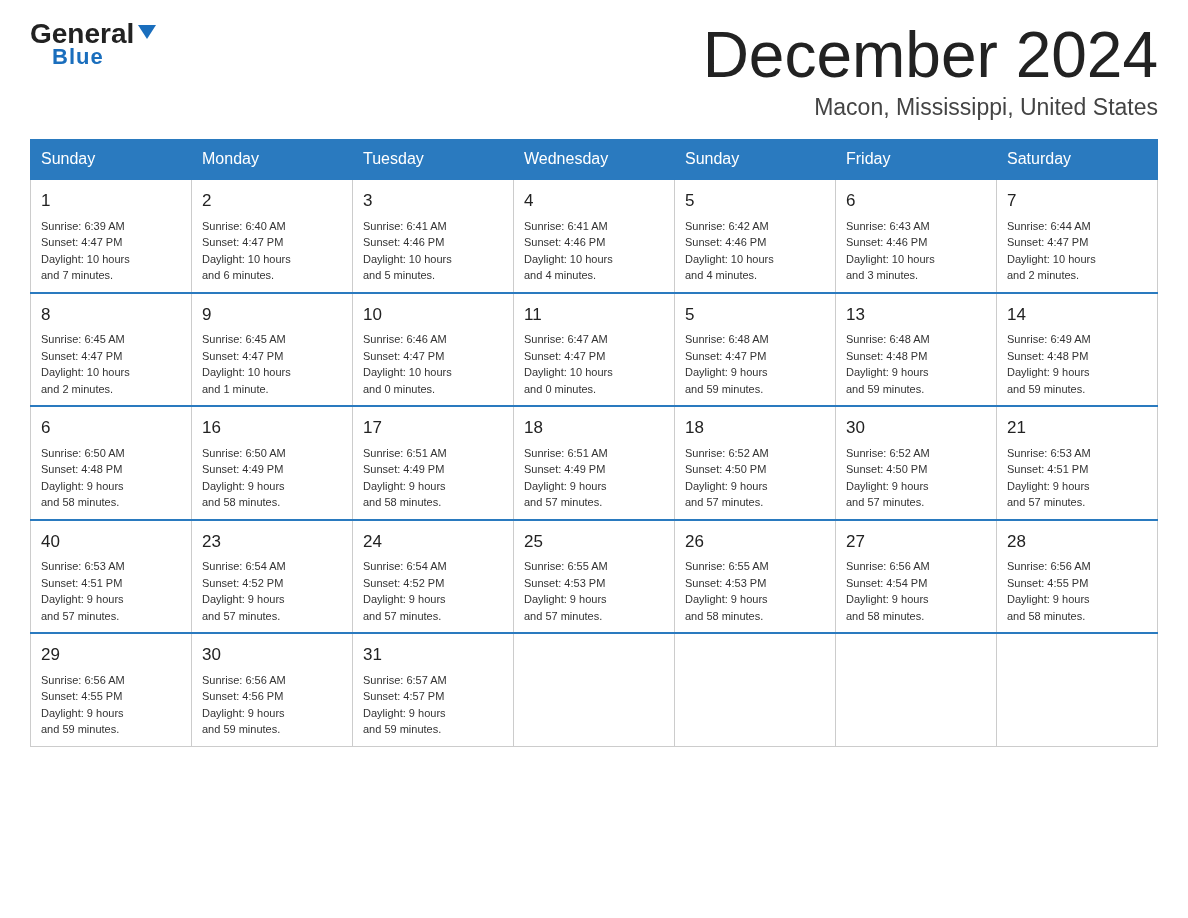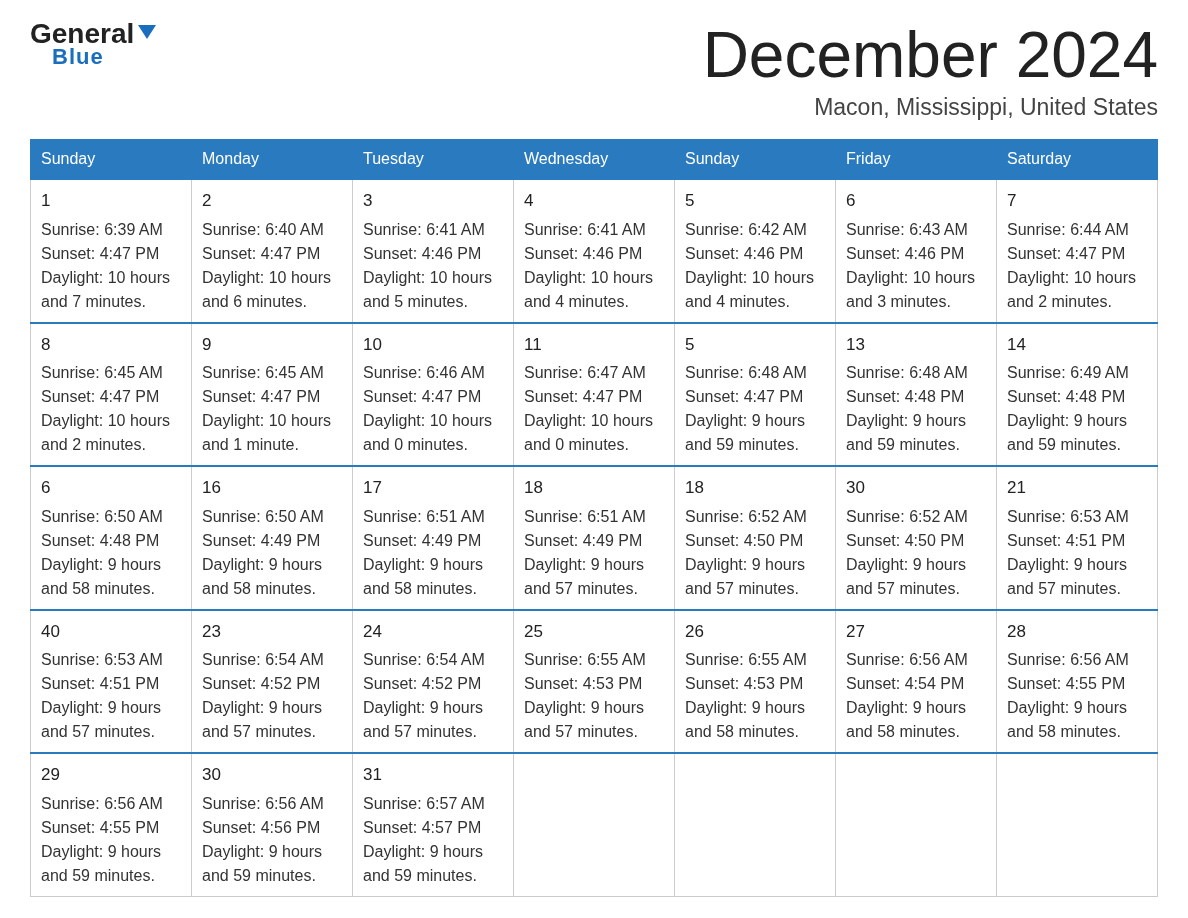--- a/index.html
+++ b/index.html
@@ -76,21 +76,21 @@
     }
     .day-number {
       font-size: 17px;
       font-weight: normal;
       color: #222;
       display: block;
       margin-bottom: 4px;
     }
     .day-info {
       color: #333;
-      font-size: 16px;
+      font-size: 11px;
       line-height: 1.5;
     }
     .empty-cell {
       background: #fff;
       border: 1px solid #ccc;
     }
     
     .week-row td {
       border-top: 2px solid #2a7abf;
     }

